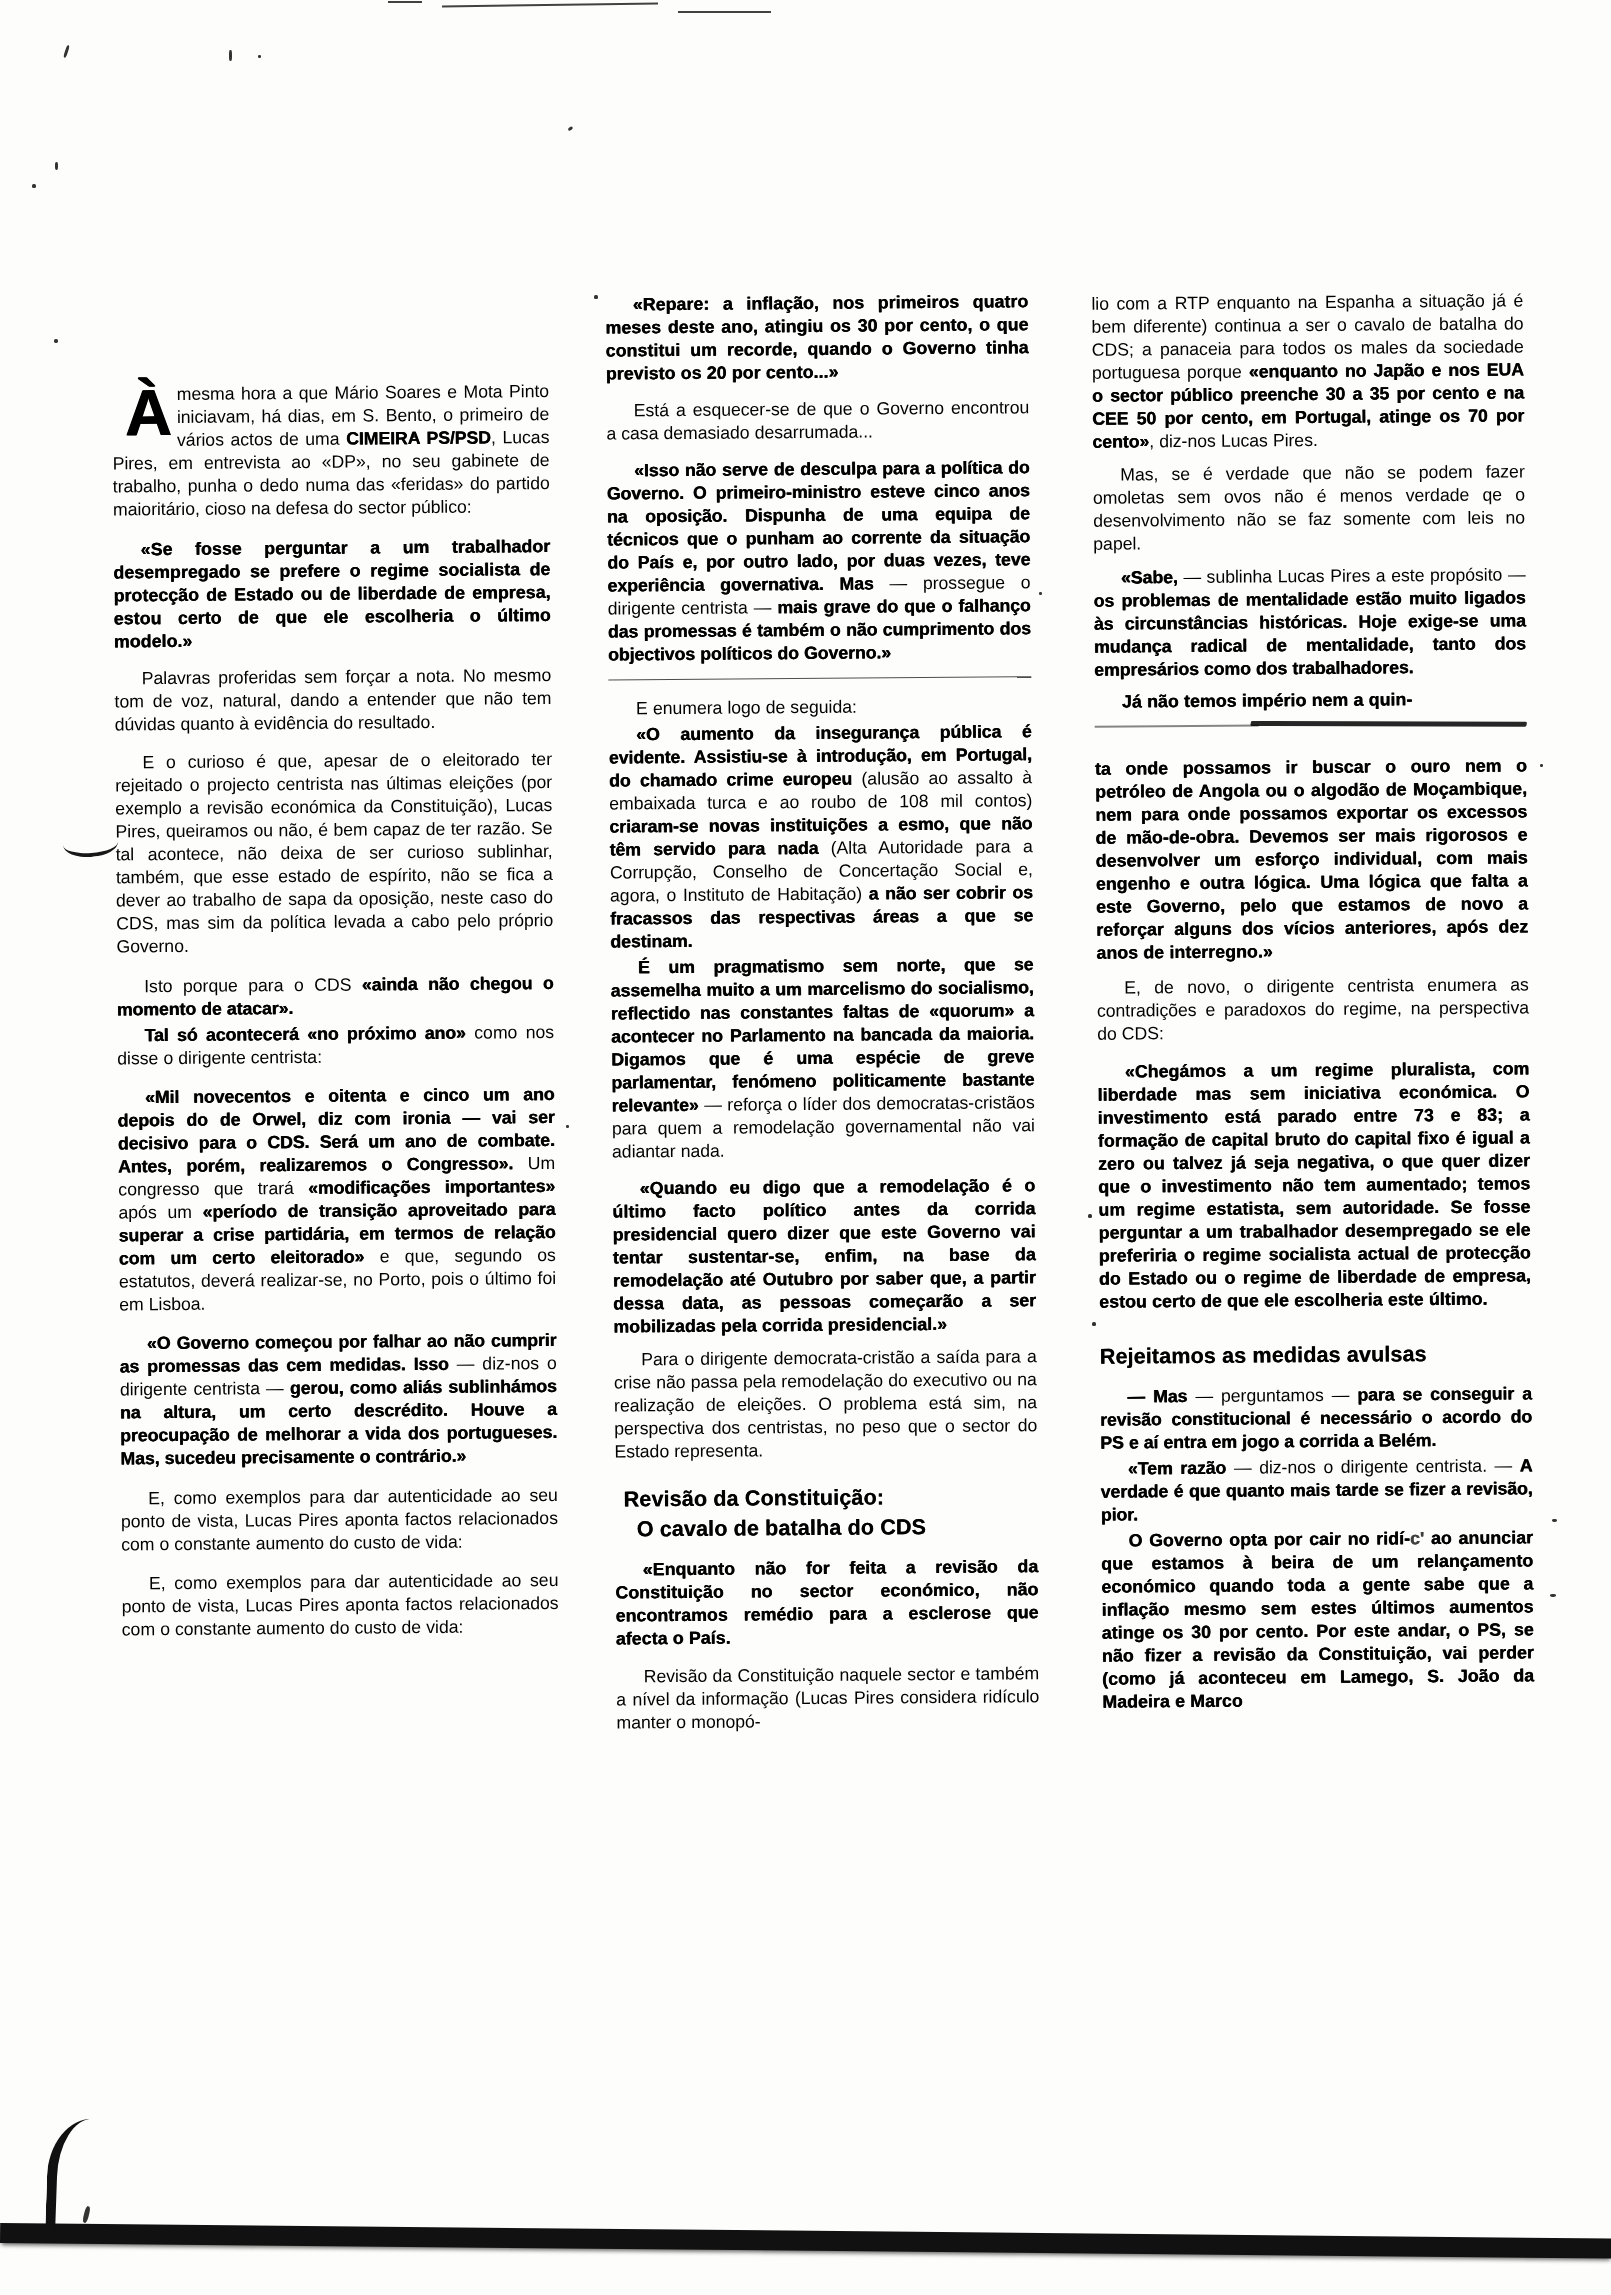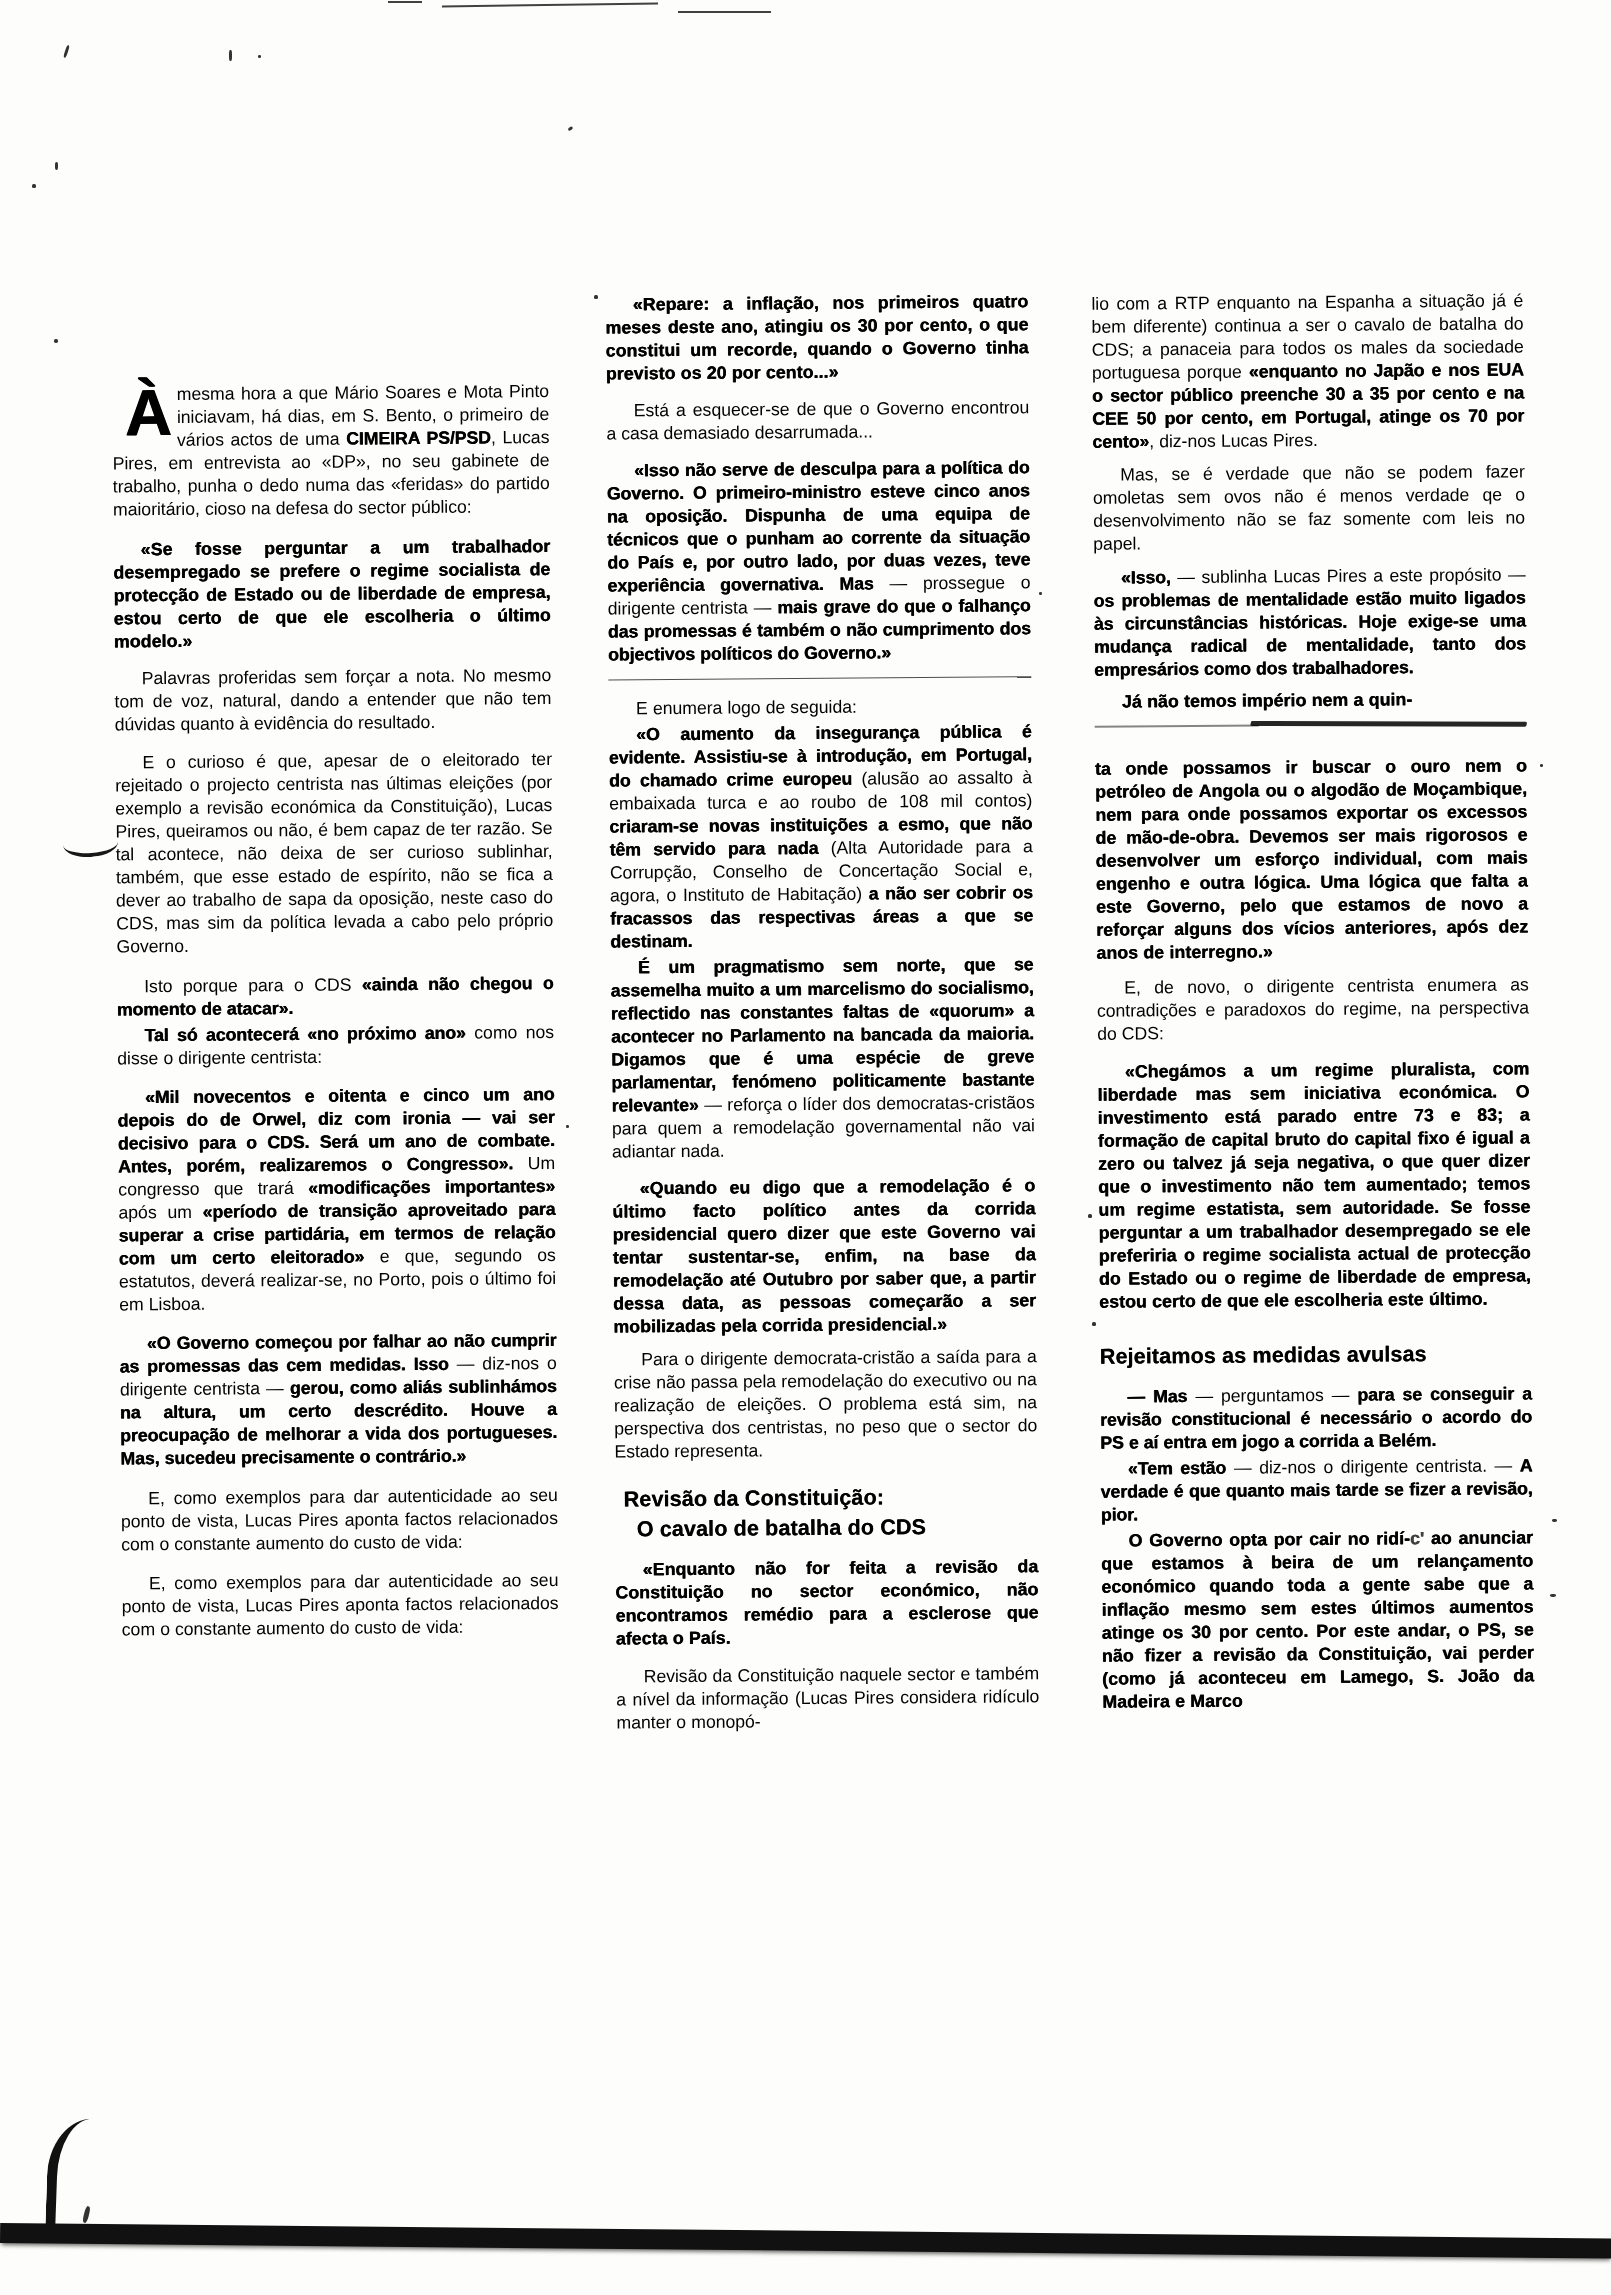--- a/index.html
+++ b/index.html
@@ -280,41 +280,41 @@
 
     <div class="col" id="col-3" style="padding-top:295px;">
 
       <p class="noindent">
         <span>lio com a RTP enquanto na Espanha a situação já é bem diferente) continua a ser o cavalo de batalha do CDS; a panaceia para todos os males da sociedade portuguesa porque </span><b>«enquanto no Japão e nos EUA o sector público preenche 30 a 35 por cento e na CEE 50 por cento, em Portugal, atinge os 70 por cento»</b><span>, diz-nos Lucas Pires.</span>
       </p>
 
       <p class="tight">Mas, se é verdade que não se podem fazer omoletas sem ovos não é menos verdade qe o desenvolvimento não se faz somente com leis no papel.</p>
 
       <p style="margin-top:10.8px;">
-        <b>«Isso,</b><span> — sublinha Lucas Pires a este propósito — </span><b>os problemas de mentalidade estão muito ligados às circunstâncias históricas. Hoje exige-se uma mudança radical de mentalidade, tanto dos empresários como dos trabalhadores.</b>
+        <b>«Sabe,</b><span> — sublinha Lucas Pires a este propósito — </span><b>os problemas de mentalidade estão muito ligados às circunstâncias históricas. Hoje exige-se uma mudança radical de mentalidade, tanto dos empresários como dos trabalhadores.</b>
       </p>
 
       <p class="q tight">Já não temos império nem a quin-</p>
 
       <div class="rule-smudge"></div>
 
       <p class="q noindent">ta onde possamos ir buscar o ouro nem o petróleo de Angola ou o algodão de Moçambique, nem para onde possamos exportar os excessos de mão-de-obra. Devemos ser mais rigorosos e desenvolver um esforço individual, com mais engenho e outra lógica. Uma lógica que falta a este Governo, pelo que estamos de novo a reforçar alguns dos vícios anteriores, após dez anos de interregno.»</p>
 
       <p style="margin-top:12.8px;">E, de novo, o dirigente centrista enumera as contradições e paradoxos do regime, na perspectiva do CDS:</p>
 
       <p class="q" style="margin-top:14.7px;">«Chegámos a um regime pluralista, com liberdade mas sem iniciativa económica. O investimento está parado entre 73 e 83; a formação de capital bruto do capital fixo é igual a zero ou talvez já seja negativa, o que quer dizer que o investimento não tem aumentado; temos um regime estatista, sem autoridade. Se fosse perguntar a um trabalhador desempregado se ele preferiria o regime socialista actual de protecção do Estado ou o regime de liberdade de empresa, estou certo de que ele escolheria este último.</p>
 
       <h2 class="section-solo">Rejeitamos as medidas avulsas</h2>
 
       <p class="tight">
         <b>— Mas </b><span>— perguntamos — </span><b>para se conseguir a revisão constitucional é necessário o acordo do PS e aí entra em jogo a corrida a Belém.</b>
       </p>
 
       <p class="tight">
-        <b>«Tem estão</b><span> — diz-nos o dirigente centrista. — </span><b>A verdade é que quanto mais tarde se fizer a revisão, pior.</b>
+        <b>«Tem razão</b><span> — diz-nos o dirigente centrista. — </span><b>A verdade é que quanto mais tarde se fizer a revisão, pior.</b>
       </p>
 
       <p class="q tight">
         <span>O Governo opta por cair no ridí-</span><span style="opacity:.75;">c'</span><span> ao anunciar que estamos à beira de um relançamento económico quando toda a gente sabe que a inflação mesmo sem estes últimos aumentos atinge os 30 por cento. Por este andar, o PS, se não fizer a revisão da Constituição, vai perder (como já aconteceu em Lamego, S. João da Madeira e Marco</span>
       </p>
     </div>
 
   </div>
 
   <div class="edge-bottom"></div>

